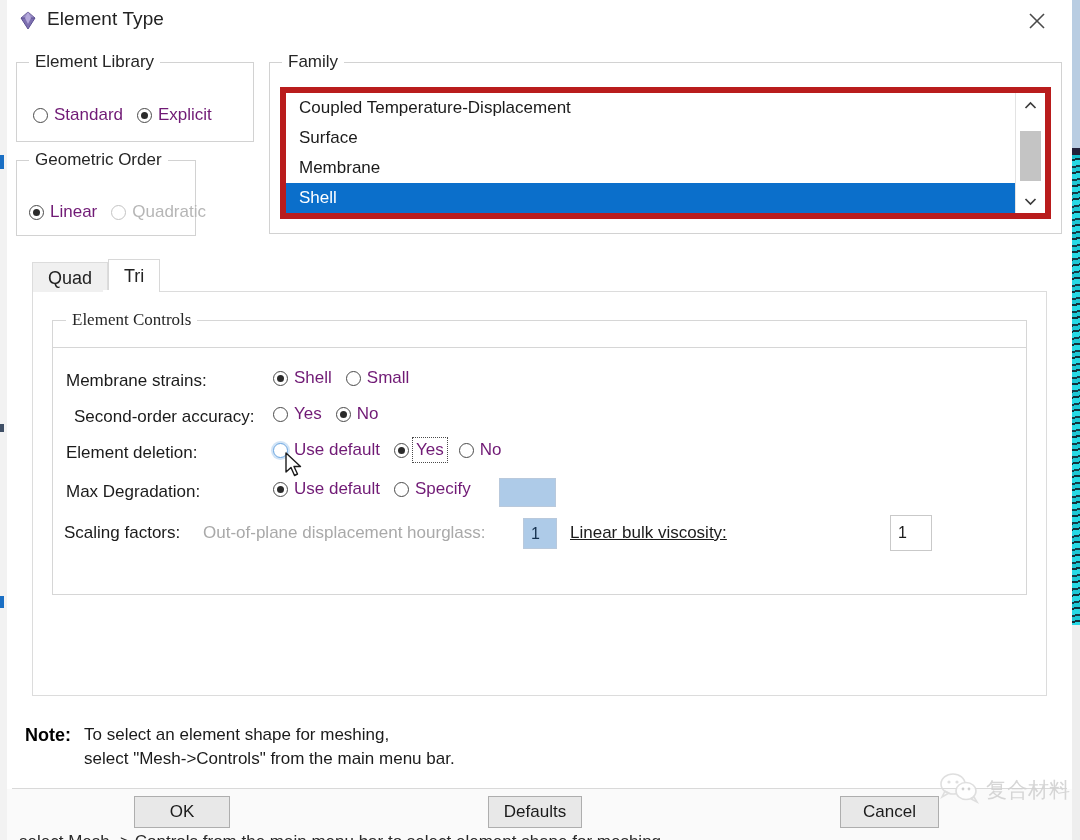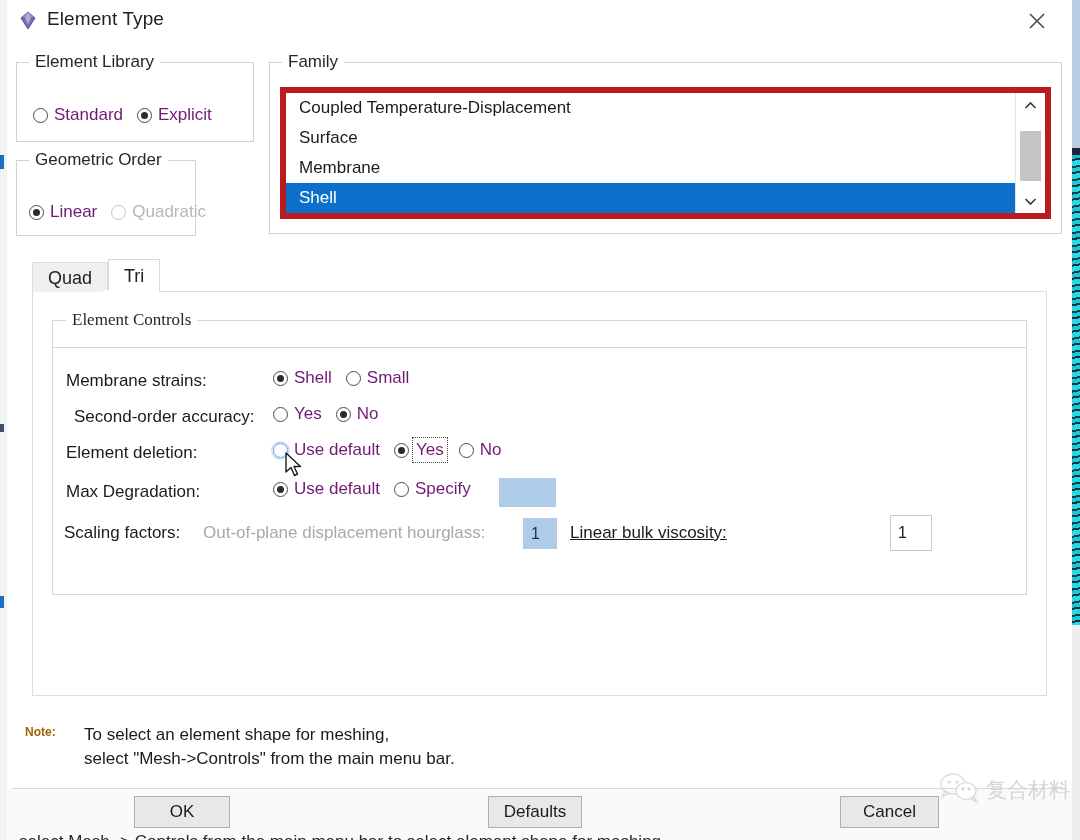--- a/index.html
+++ b/index.html
@@ -318,23 +318,23 @@
     left: 17px; top: 15px;
     font-size: 17px;
     color: #1b1b1b;
     white-space: nowrap;
   }
 
   
   .note-label {
     position: absolute;
     left: 18px; top: 725px;
-    font-size: 12px;
+    font-size: 18px;
     font-weight: bold;
-    color: #a16207;
+    color: #000000;
   }
   .note-l1 {
     position: absolute;
     left: 77px; top: 725px;
     font-size: 17px;
     color: #1b1b1b;
     white-space: nowrap;
   }
   .note-l2 {
     position: absolute;

